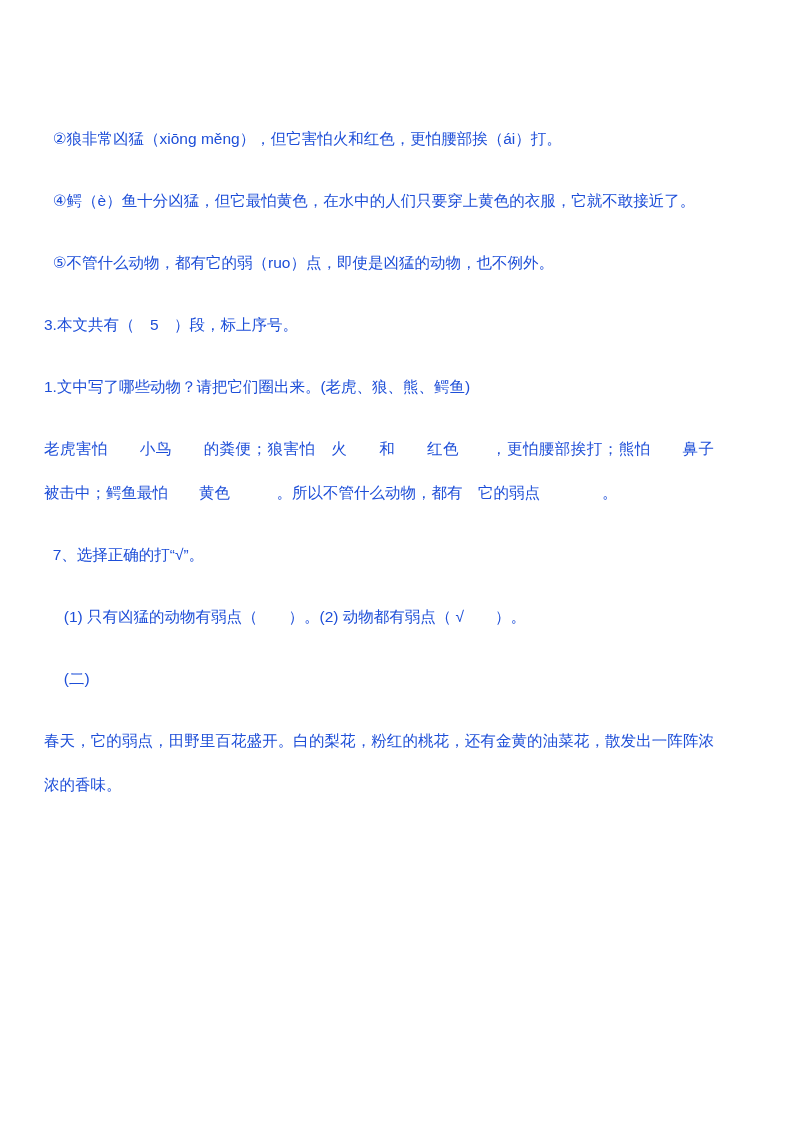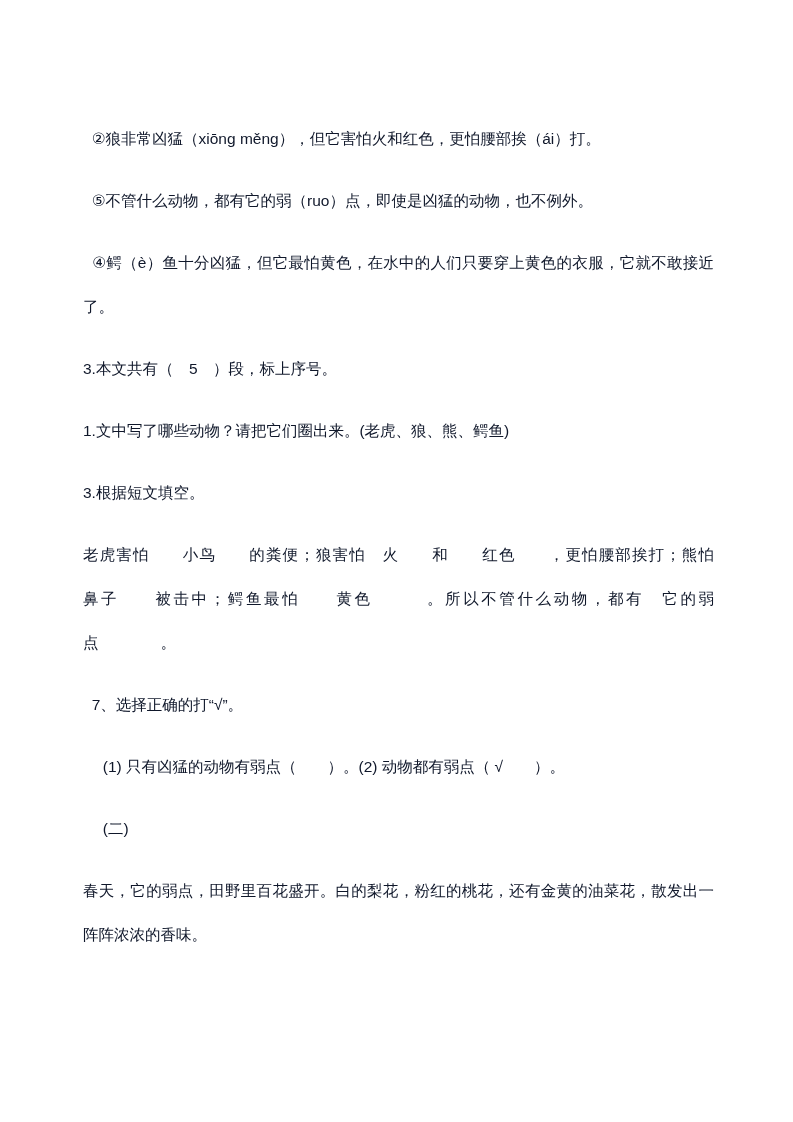--- a/index.html
+++ b/index.html
@@ -6,44 +6,43 @@
   body {
     width: 793px;
     height: 1122px;
     background: #ffffff;
     overflow: hidden;
   }
   .page {
     box-sizing: border-box;
     width: 793px;
     height: 1122px;
-    padding: 117px 79px 20px 83px;
+    padding: 117px 79px 20px 44px;
     background: #ffffff;
     font-family: "Liberation Sans", "DejaVu Sans", sans-serif;
     font-size: 15.5px;
     line-height: 44px;
-    color: #0f172a;
+    color: #1d4ed8;
     text-align: justify;
     overflow: hidden;
   }
   .para {
     margin: 0 0 18px 0;
     white-space: pre-wrap;
   }
 </style>
 </head>
 <body>
 
 <div class="page">
   <p class="para">  ②狼非常凶猛（xiōng měng），但它害怕火和红色，更怕腰部挨（ái）打。</p>
+  <p class="para">  ④鳄（è）鱼十分凶猛，但它最怕黄色，在水中的人们只要穿上黄色的衣服，它就不敢接近了。</p>
   <p class="para">  ⑤不管什么动物，都有它的弱（ruo）点，即使是凶猛的动物，也不例外。</p>
-  <p class="para">  ④鳄（è）鱼十分凶猛，但它最怕黄色，在水中的人们只要穿上黄色的衣服，它就不敢接近了。</p>
 
   <p class="para">3.本文共有（　5　）段，标上序号。</p>
   <p class="para">1.文中写了哪些动物？请把它们圈出来。(老虎、狼、熊、鳄鱼)</p>
-  <p class="para">3.根据短文填空。</p>
   <p class="para">老虎害怕　　小鸟　　的粪便；狼害怕　火　　和　　红色　　，更怕腰部挨打；熊怕　　鼻子　　被击中；鳄鱼最怕　　黄色　　　。所以不管什么动物，都有　它的弱点　　　　。</p>
   <p class="para">  7、选择正确的打“√”。</p>
   <p class="para">　 (1) 只有凶猛的动物有弱点（　　）。(2) 动物都有弱点（ √　　）。</p>
 
   <p class="para">　 (二)</p>
   <p class="para">春天，它的弱点，田野里百花盛开。白的梨花，粉红的桃花，还有金黄的油菜花，散发出一阵阵浓浓的香味。</p>
 </div>
 
 </body></html>

